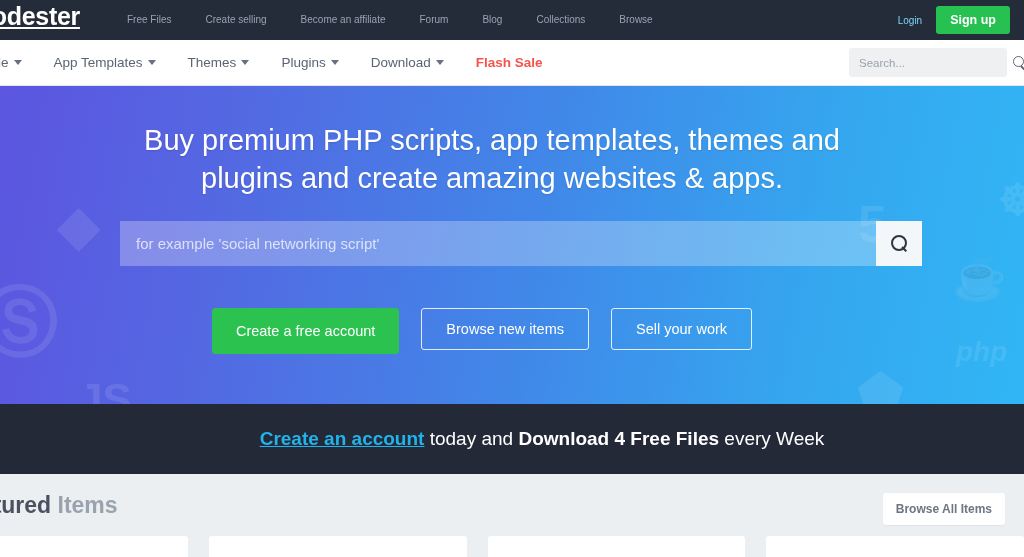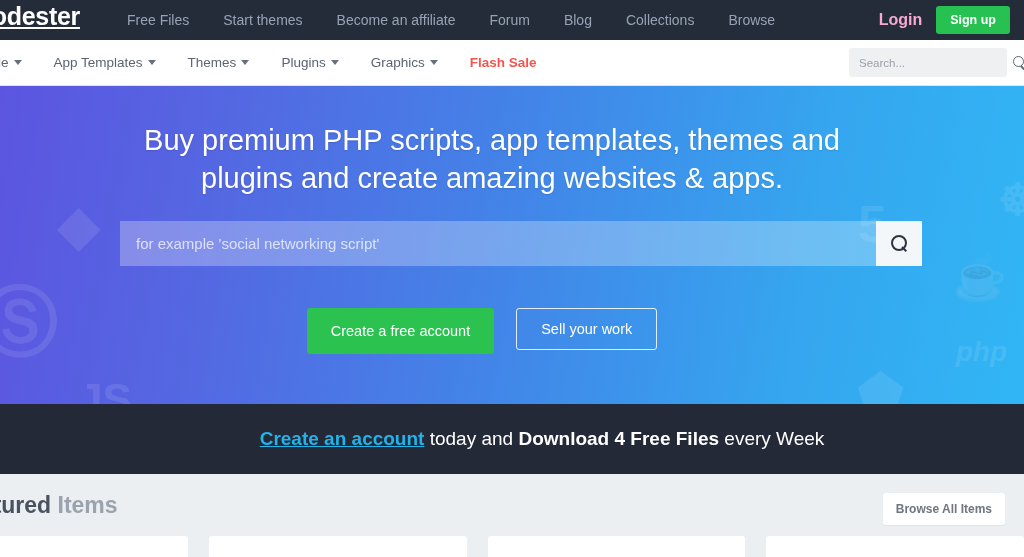--- a/index.html
+++ b/index.html
@@ -29,39 +29,39 @@
     white-space: nowrap;
   }
   .topnav {
     display: flex;
     align-items: center;
     gap: 0px;
     margin-left: 110px;
   }
   .topnav a {
     color: #97a3b4;
-    font-size: 14px;
+    font-size: 10px;
     text-decoration: none;
     padding: 0 17px;
     line-height: 40px;
     white-space: nowrap;
   }
   .topright {
     position: absolute;
     right: 14px;
     top: 0;
     height: 40px;
     display: flex;
     align-items: center;
     gap: 14px;
   }
   .login-link {
-    color: #f9a8d4;
-    font-size: 16px;
-    font-weight: bold;
+    color: #7dd3fc;
+    font-size: 10px;
+    font-weight: normal;
     text-decoration: none;
   }
   .signup-btn {
     background: #27c152;
     color: #ffffff;
     font-size: 12.5px;
     font-weight: bold;
     border: none;
     border-radius: 3px;
     padding: 7px 14px;
@@ -323,41 +323,41 @@
   .card-top:first-child { margin-left: -70px; }
 </style>
 </head>
 <body>
 
 <div class="topbar">
   <a class="logo" href="#">Codester</a>
 
   <nav class="topnav">
     <a href="#">Free Files</a>
-    <a href="#">Start themes</a>
+    <a href="#">Create selling</a>
     <a href="#">Become an affiliate</a>
     <a href="#">Forum</a>
     <a href="#">Blog</a>
     <a href="#">Collections</a>
     <a href="#">Browse</a>
   </nav>
 
   <div class="topright">
     <a class="login-link" href="#">Login</a>
     <button class="signup-btn">Sign up</button>
   </div>
 </div>
 
 <div class="mainnav">
   <nav class="mainnav-items">
     <a href="#"><span>ode</span><i class="caret"></i></a>
     <a href="#"><span>App Templates</span><i class="caret"></i></a>
     <a href="#"><span>Themes</span><i class="caret"></i></a>
     <a href="#"><span>Plugins</span><i class="caret"></i></a>
-    <a href="#"><span>Graphics</span><i class="caret"></i></a>
+    <a href="#"><span>Download</span><i class="caret"></i></a>
     <a href="#" class="sale">Flash Sale</a>
   </nav>
 
   <div class="nav-search">
     <input type="text" placeholder="Search..." style="">
     <span class="mag"></span>
   </div>
 </div>
 
 <div class="hero">
@@ -380,20 +380,21 @@
 
     <div class="hero-search">
       <input type="text" placeholder="for example 'social networking script'" style="">
       <button class="hero-search-btn">
         <span class="mag2"></span>
       </button>
     </div>
 
     <div class="cta-row">
       <button class="btn-green">Create a free account</button>
+      <button class="btn-ghost">Browse new items</button>
       <button class="btn-ghost">Sell your work</button>
     </div>
   </div>
 </div>
 
 <div class="promo">
   <div class="promo-text">
     <a href="#" class="accent">Create an account</a><span> today and </span><b>Download 4 Free Files</b><span> every Week</span>
   </div>
 </div>

